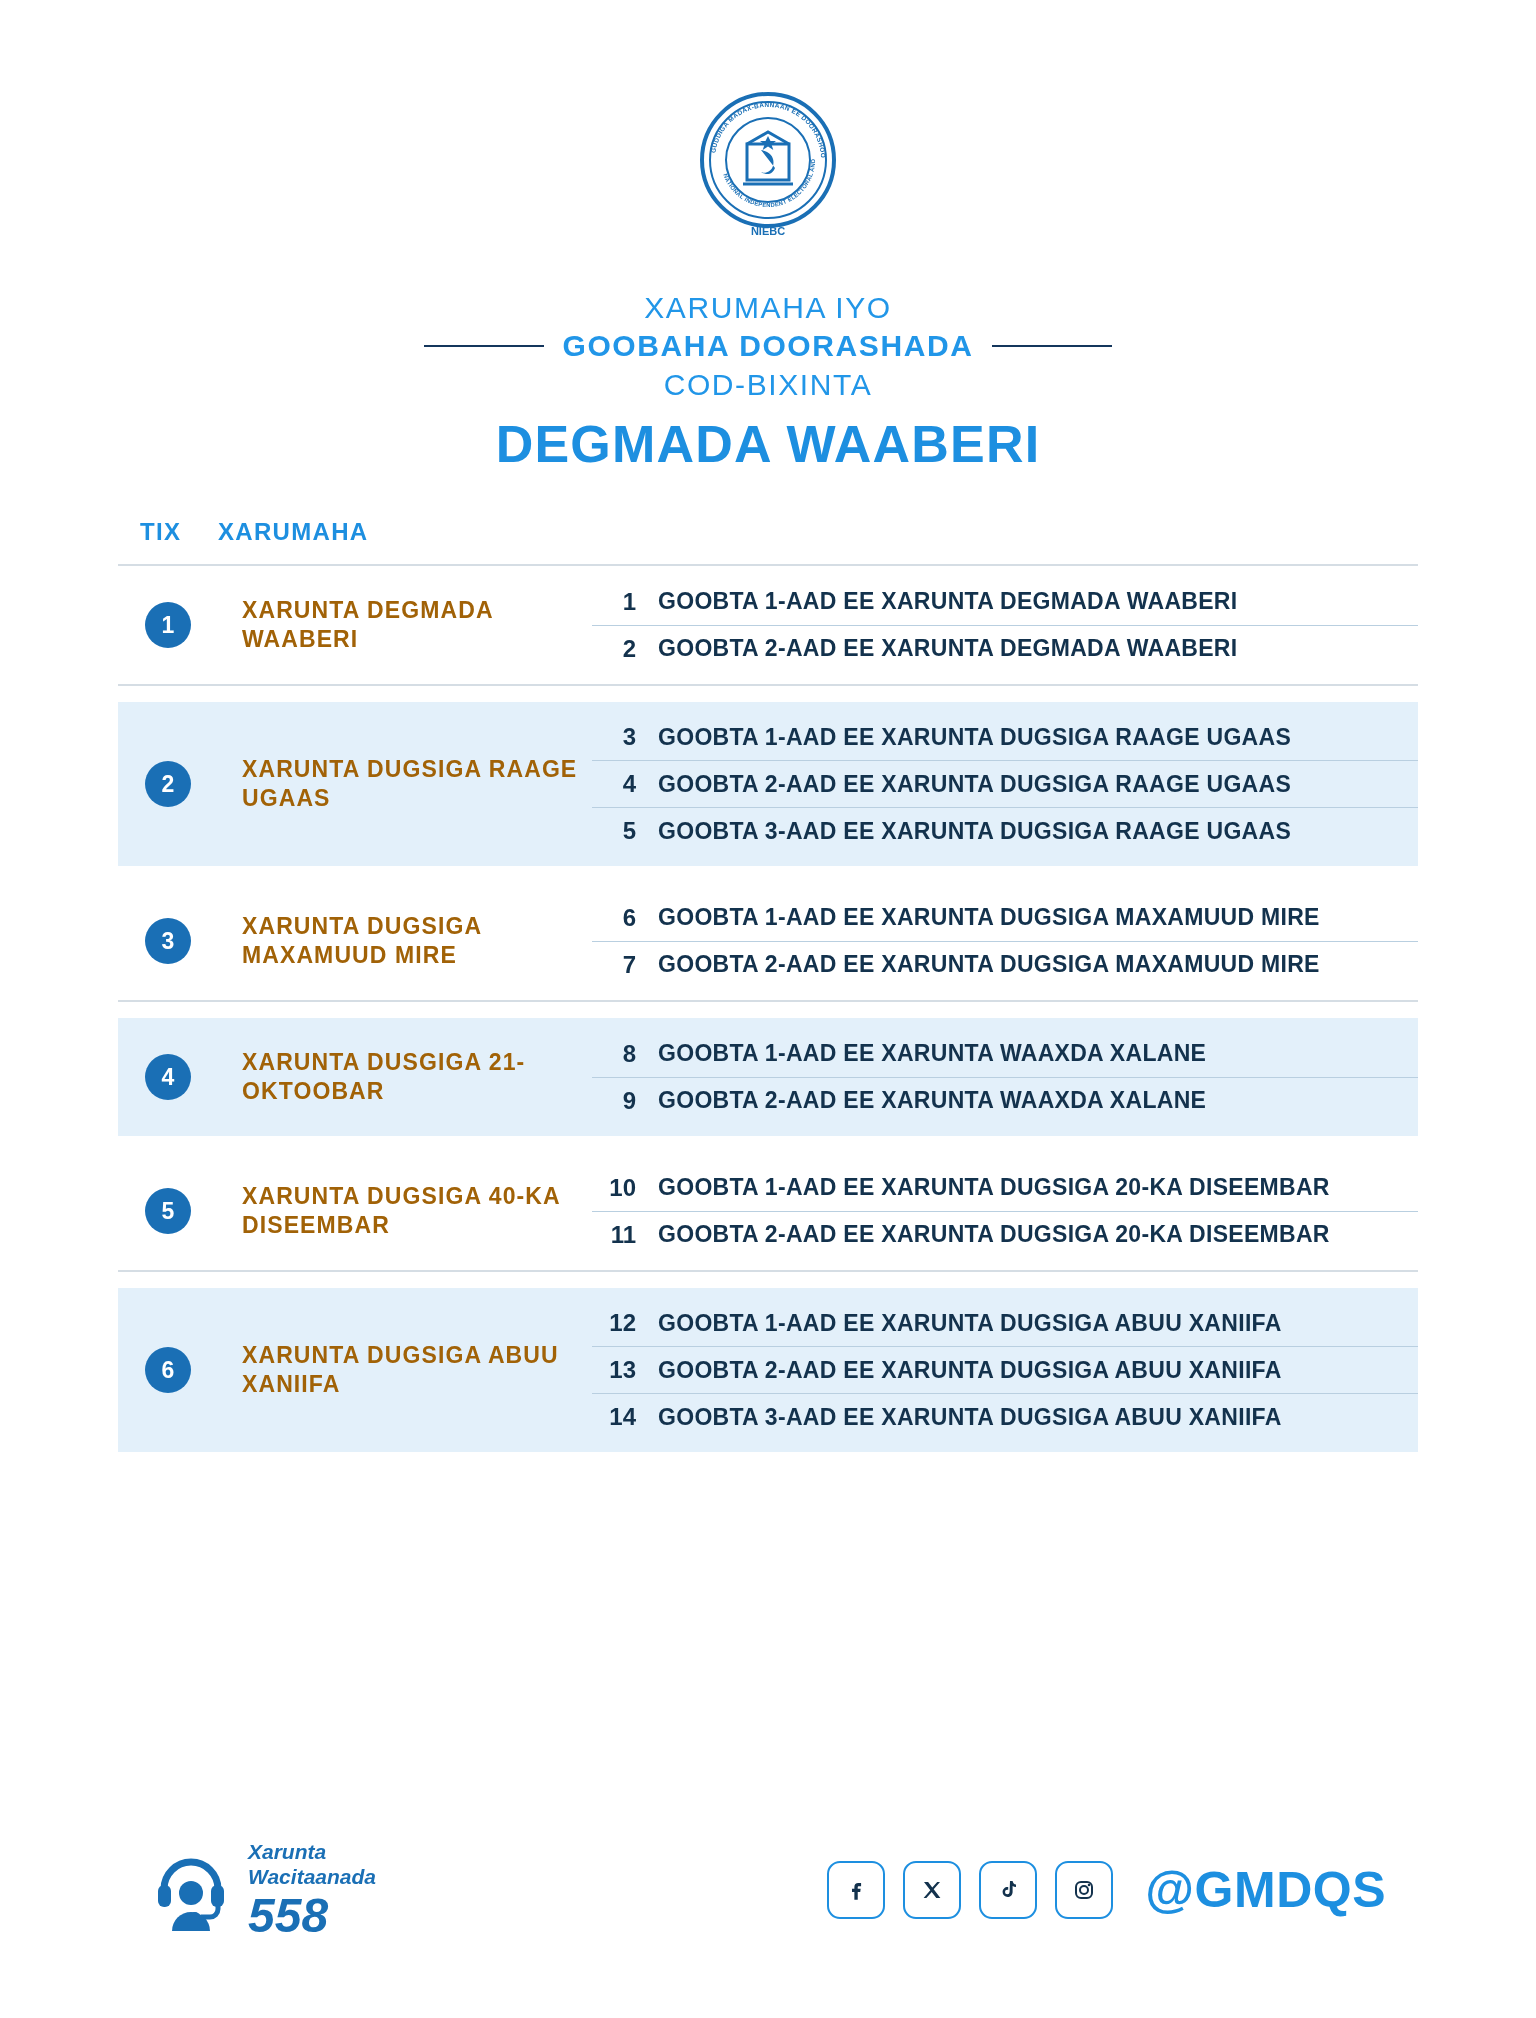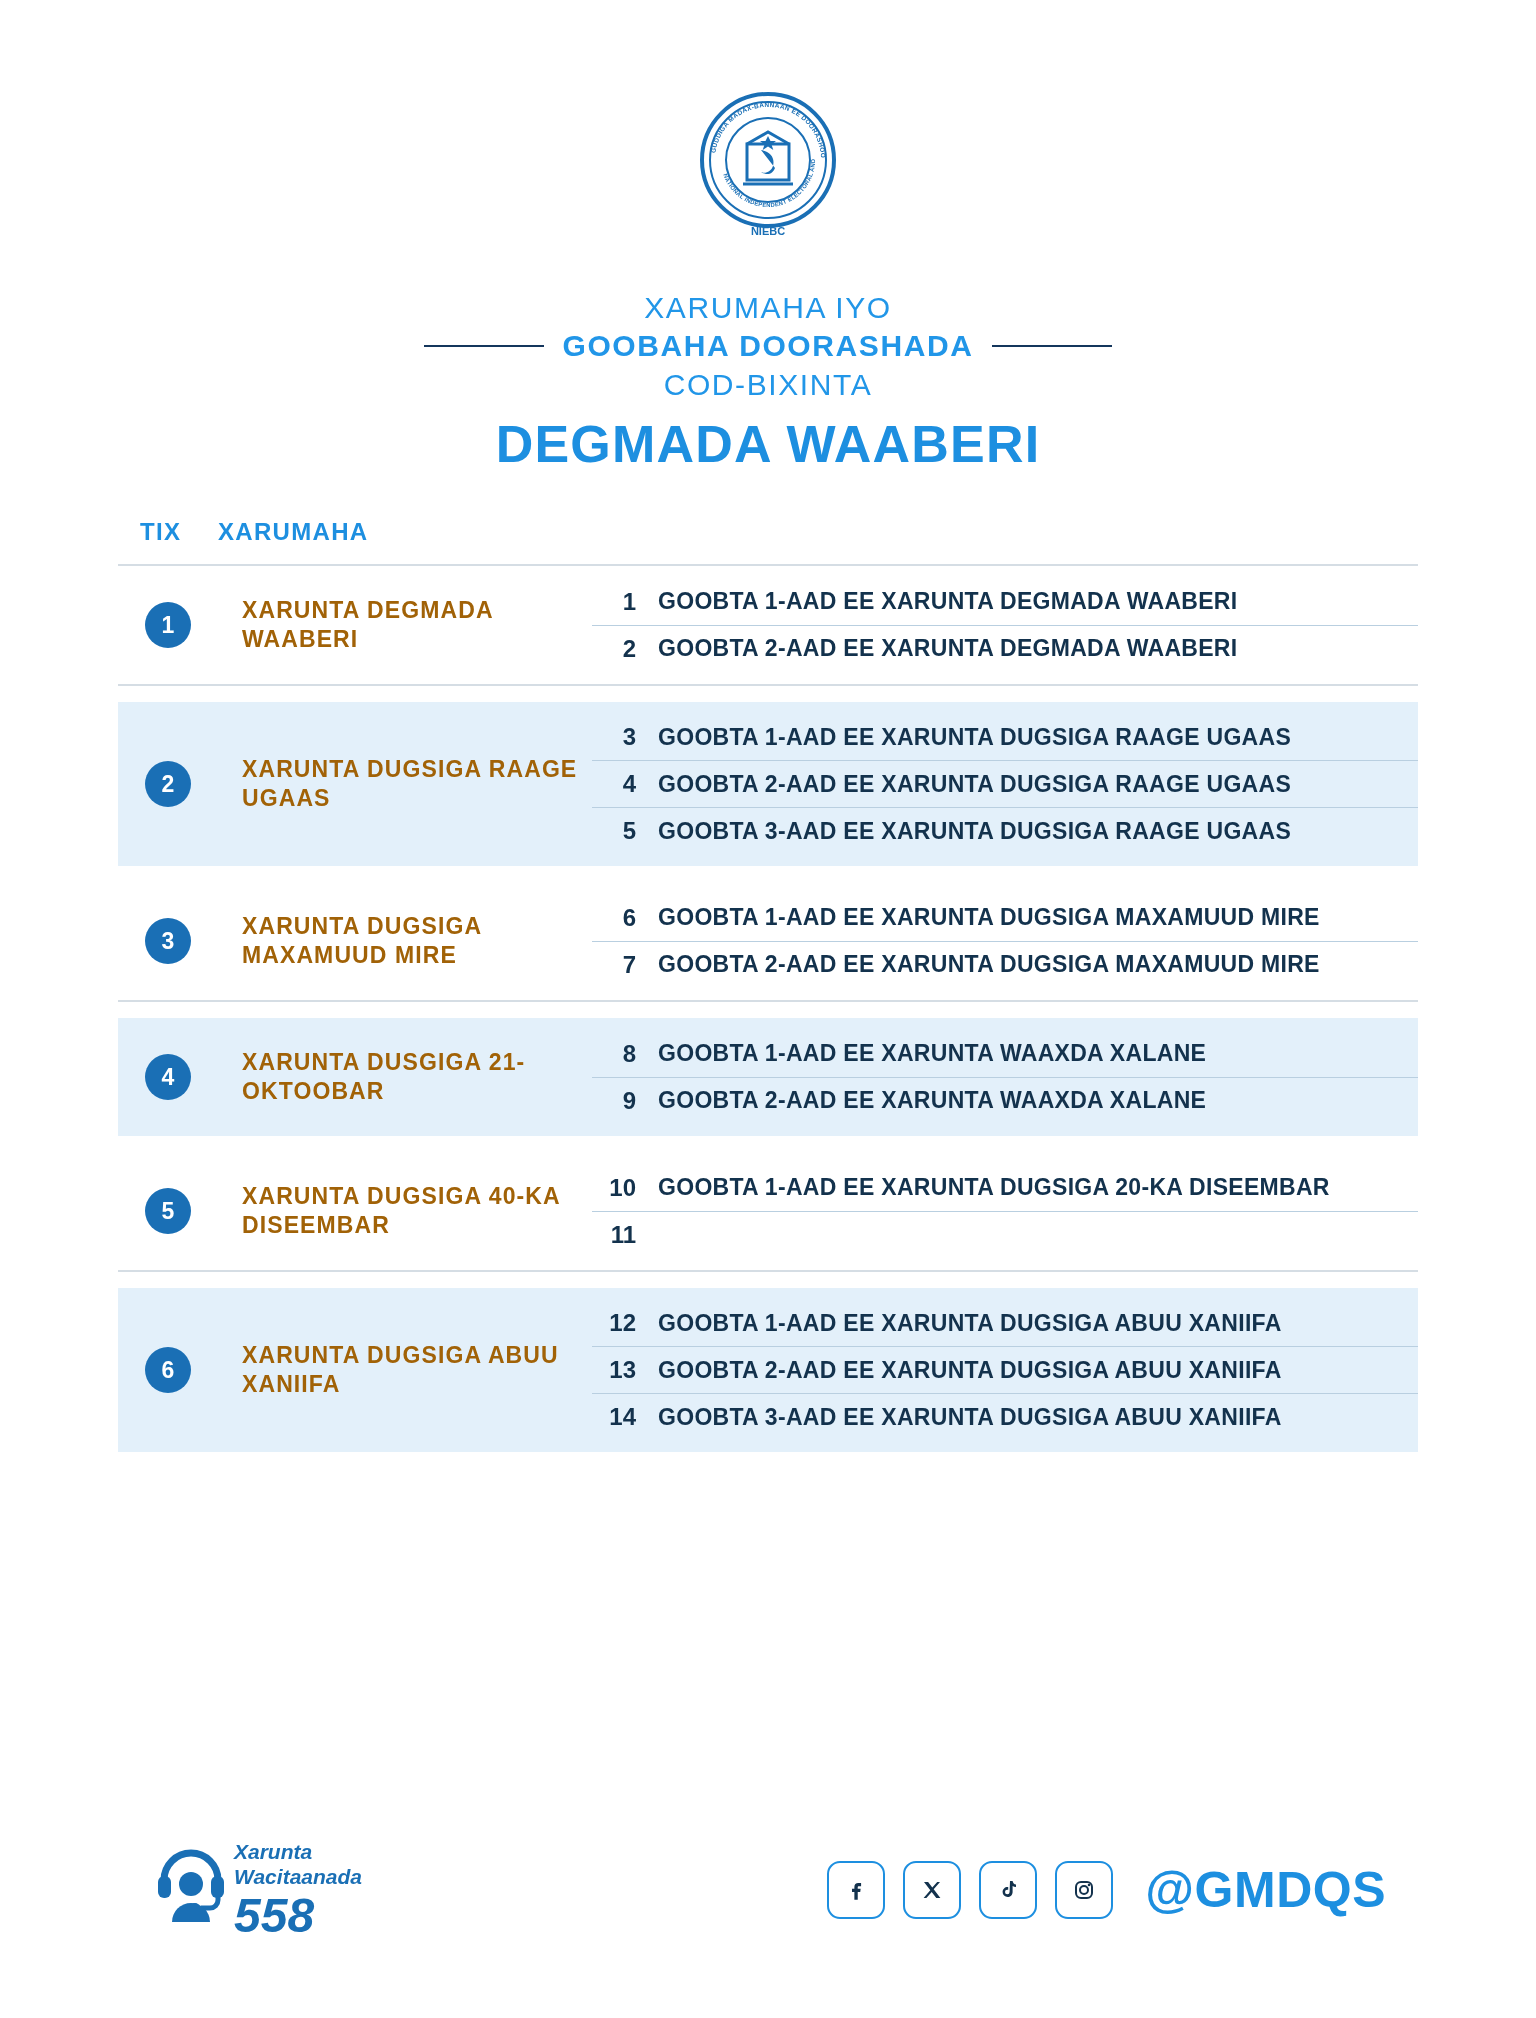--- a/index.html
+++ b/index.html
@@ -167,22 +167,22 @@
     position: absolute;
     left: 0;
     right: 0;
     bottom: 78px;
     display: flex;
     align-items: center;
     padding: 0 150px;
   }
   .call {
     display: flex;
-    align-items: flex-start;
-    gap: 2px;
+    align-items: center;
+    gap: 16px;
   }
   .call .avatar { width: 82px; height: 82px; }
   .call .ctext .c1 {
     color: #1a6fb5;
     font-size: 21px;
     font-weight: bold;
     font-style: italic;
     line-height: 1.18;
   }
   .call .ctext .c2 {
@@ -351,20 +351,21 @@
         <div class="badge">5</div>
       </div>
       <div class="center-cell">XARUNTA DUGSIGA 40-KA DISEEMBAR</div>
       <div class="sites">
         <div class="site">
           <span class="s-num">10</span>
           <span class="s-label">GOOBTA 1-AAD EE XARUNTA DUGSIGA 20-KA DISEEMBAR</span>
         </div>
         <div class="site">
           <span class="s-num">11</span>
+          <span class="s-label">GOOBTA 2-AAD EE XARUNTA DUGSIGA 20-KA DISEEMBAR</span>
         </div>
       </div>
     </div>
     <div class="divider"></div>
     <div class="grp-gap"></div>
 
     <div class="grp alt">
       <div class="num-cell">
         <div class="badge">6</div>
       </div>

